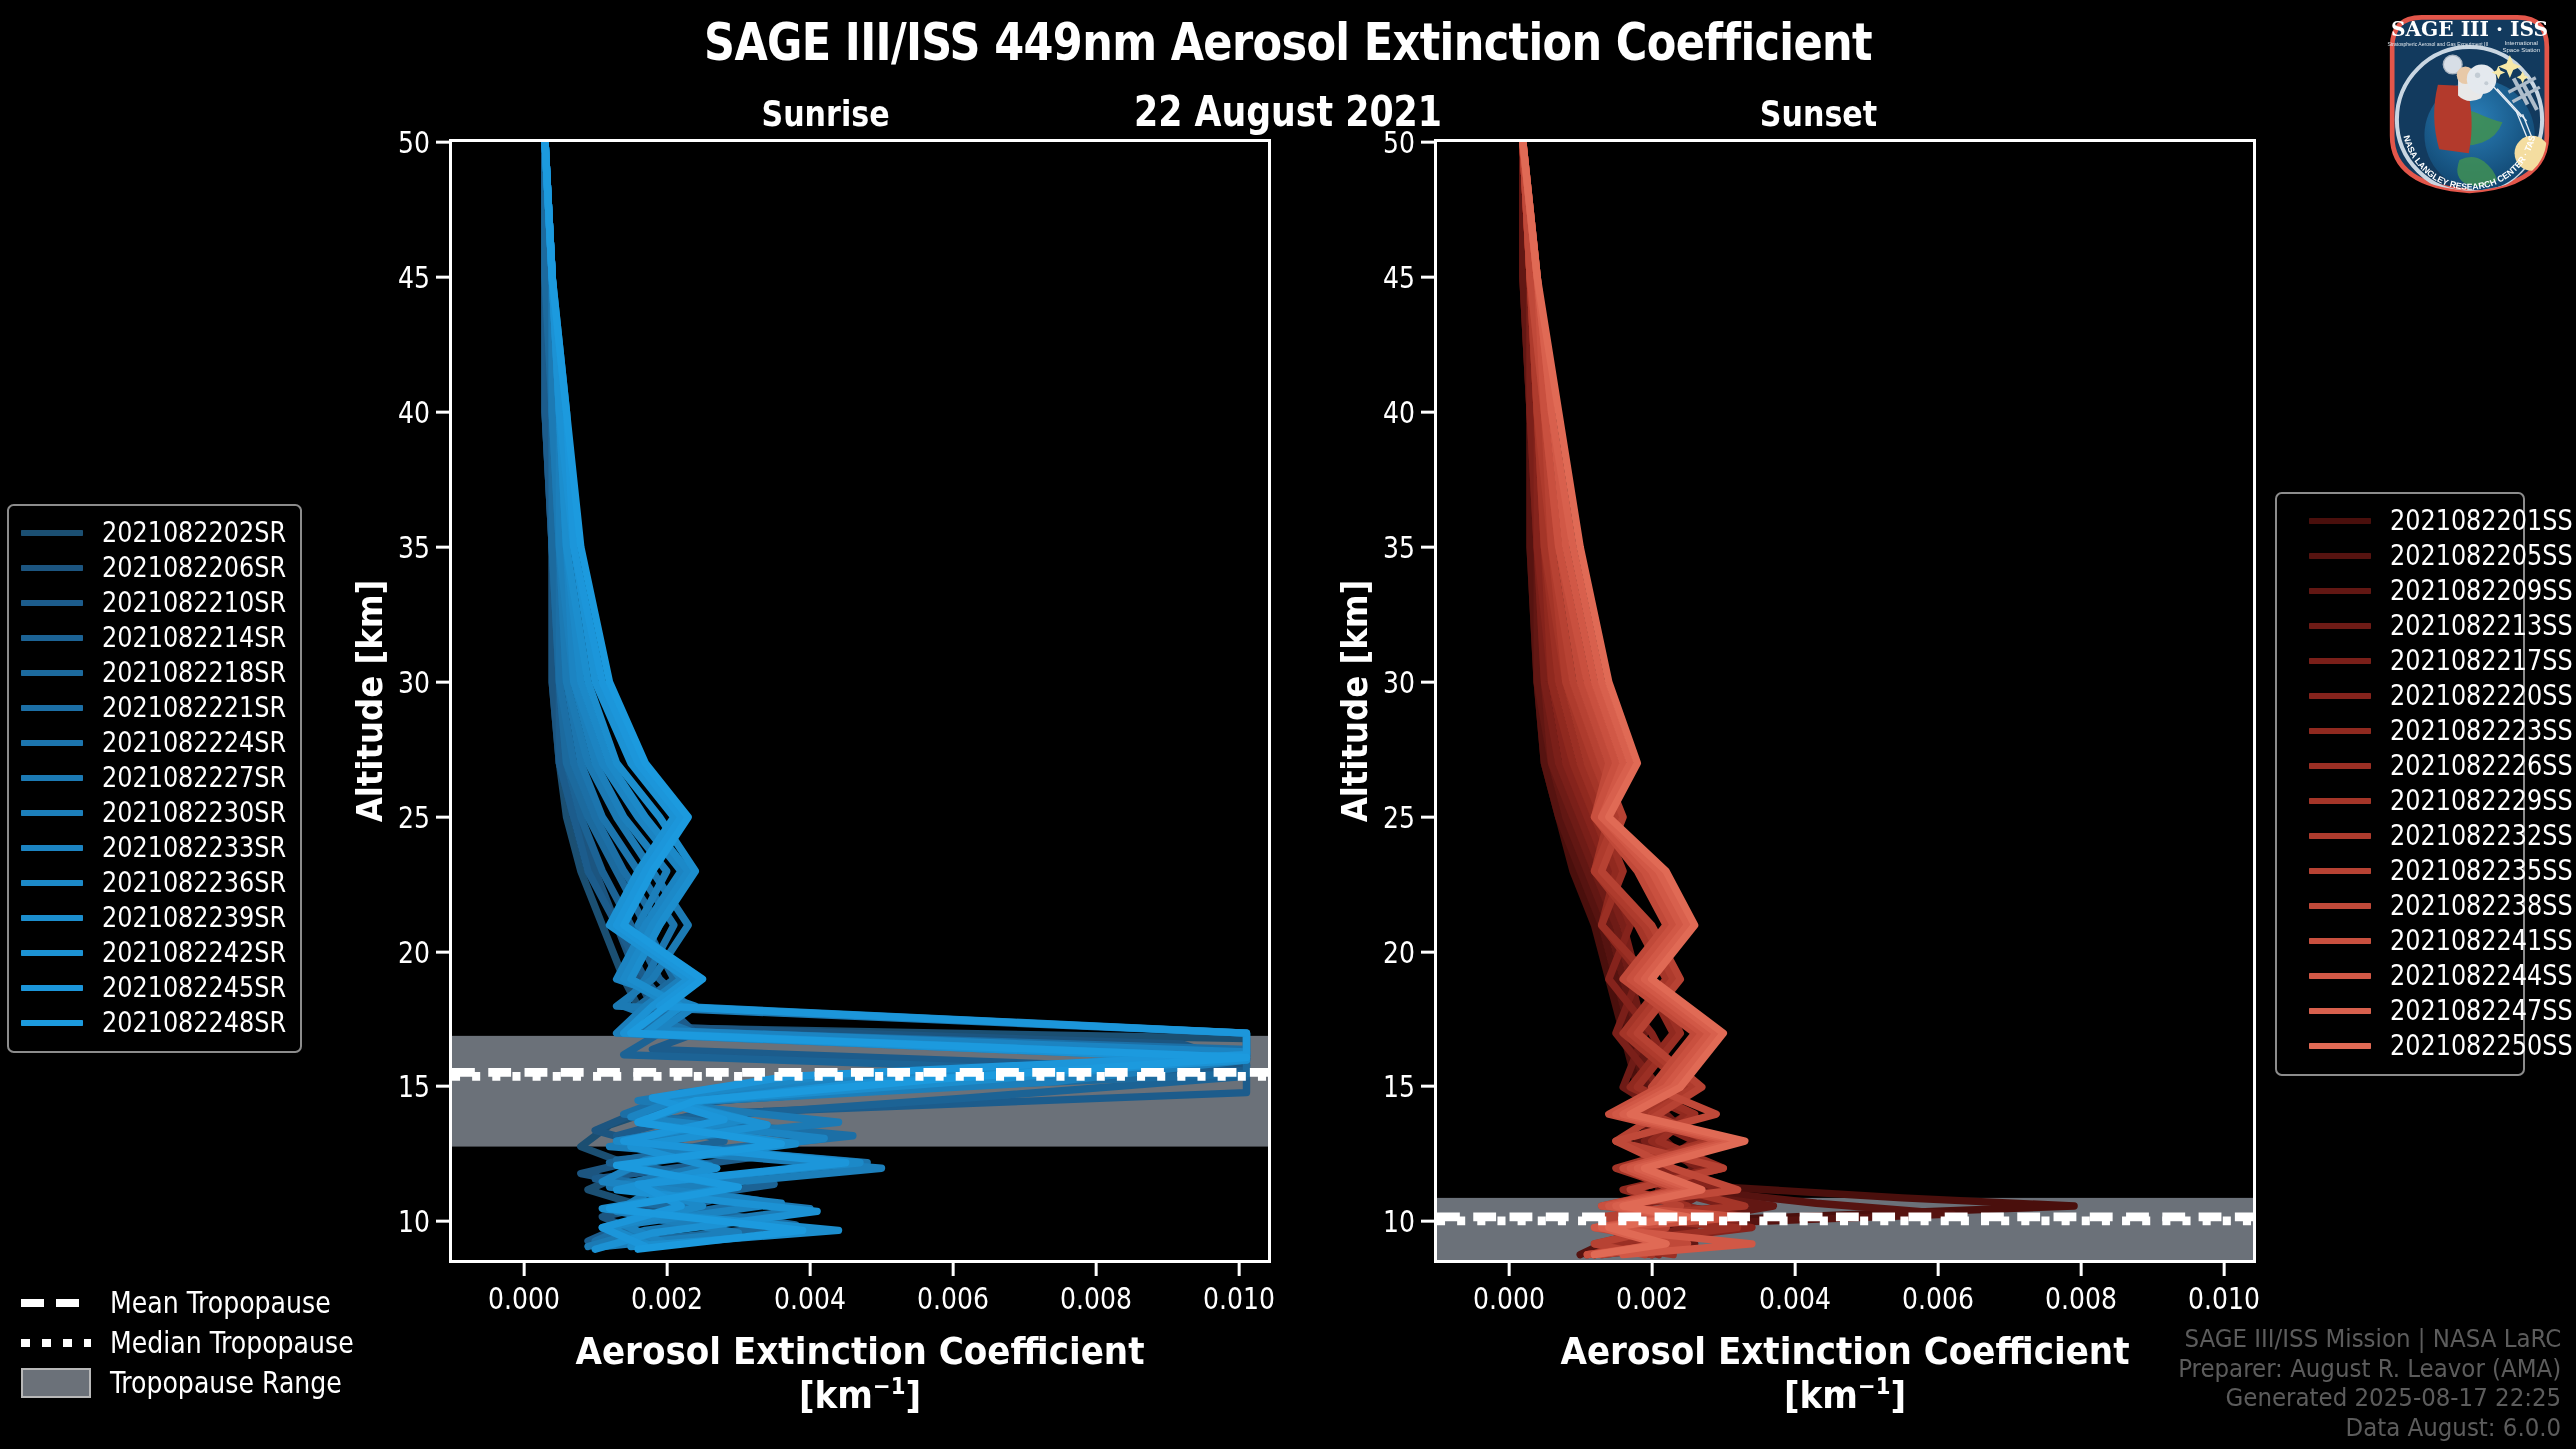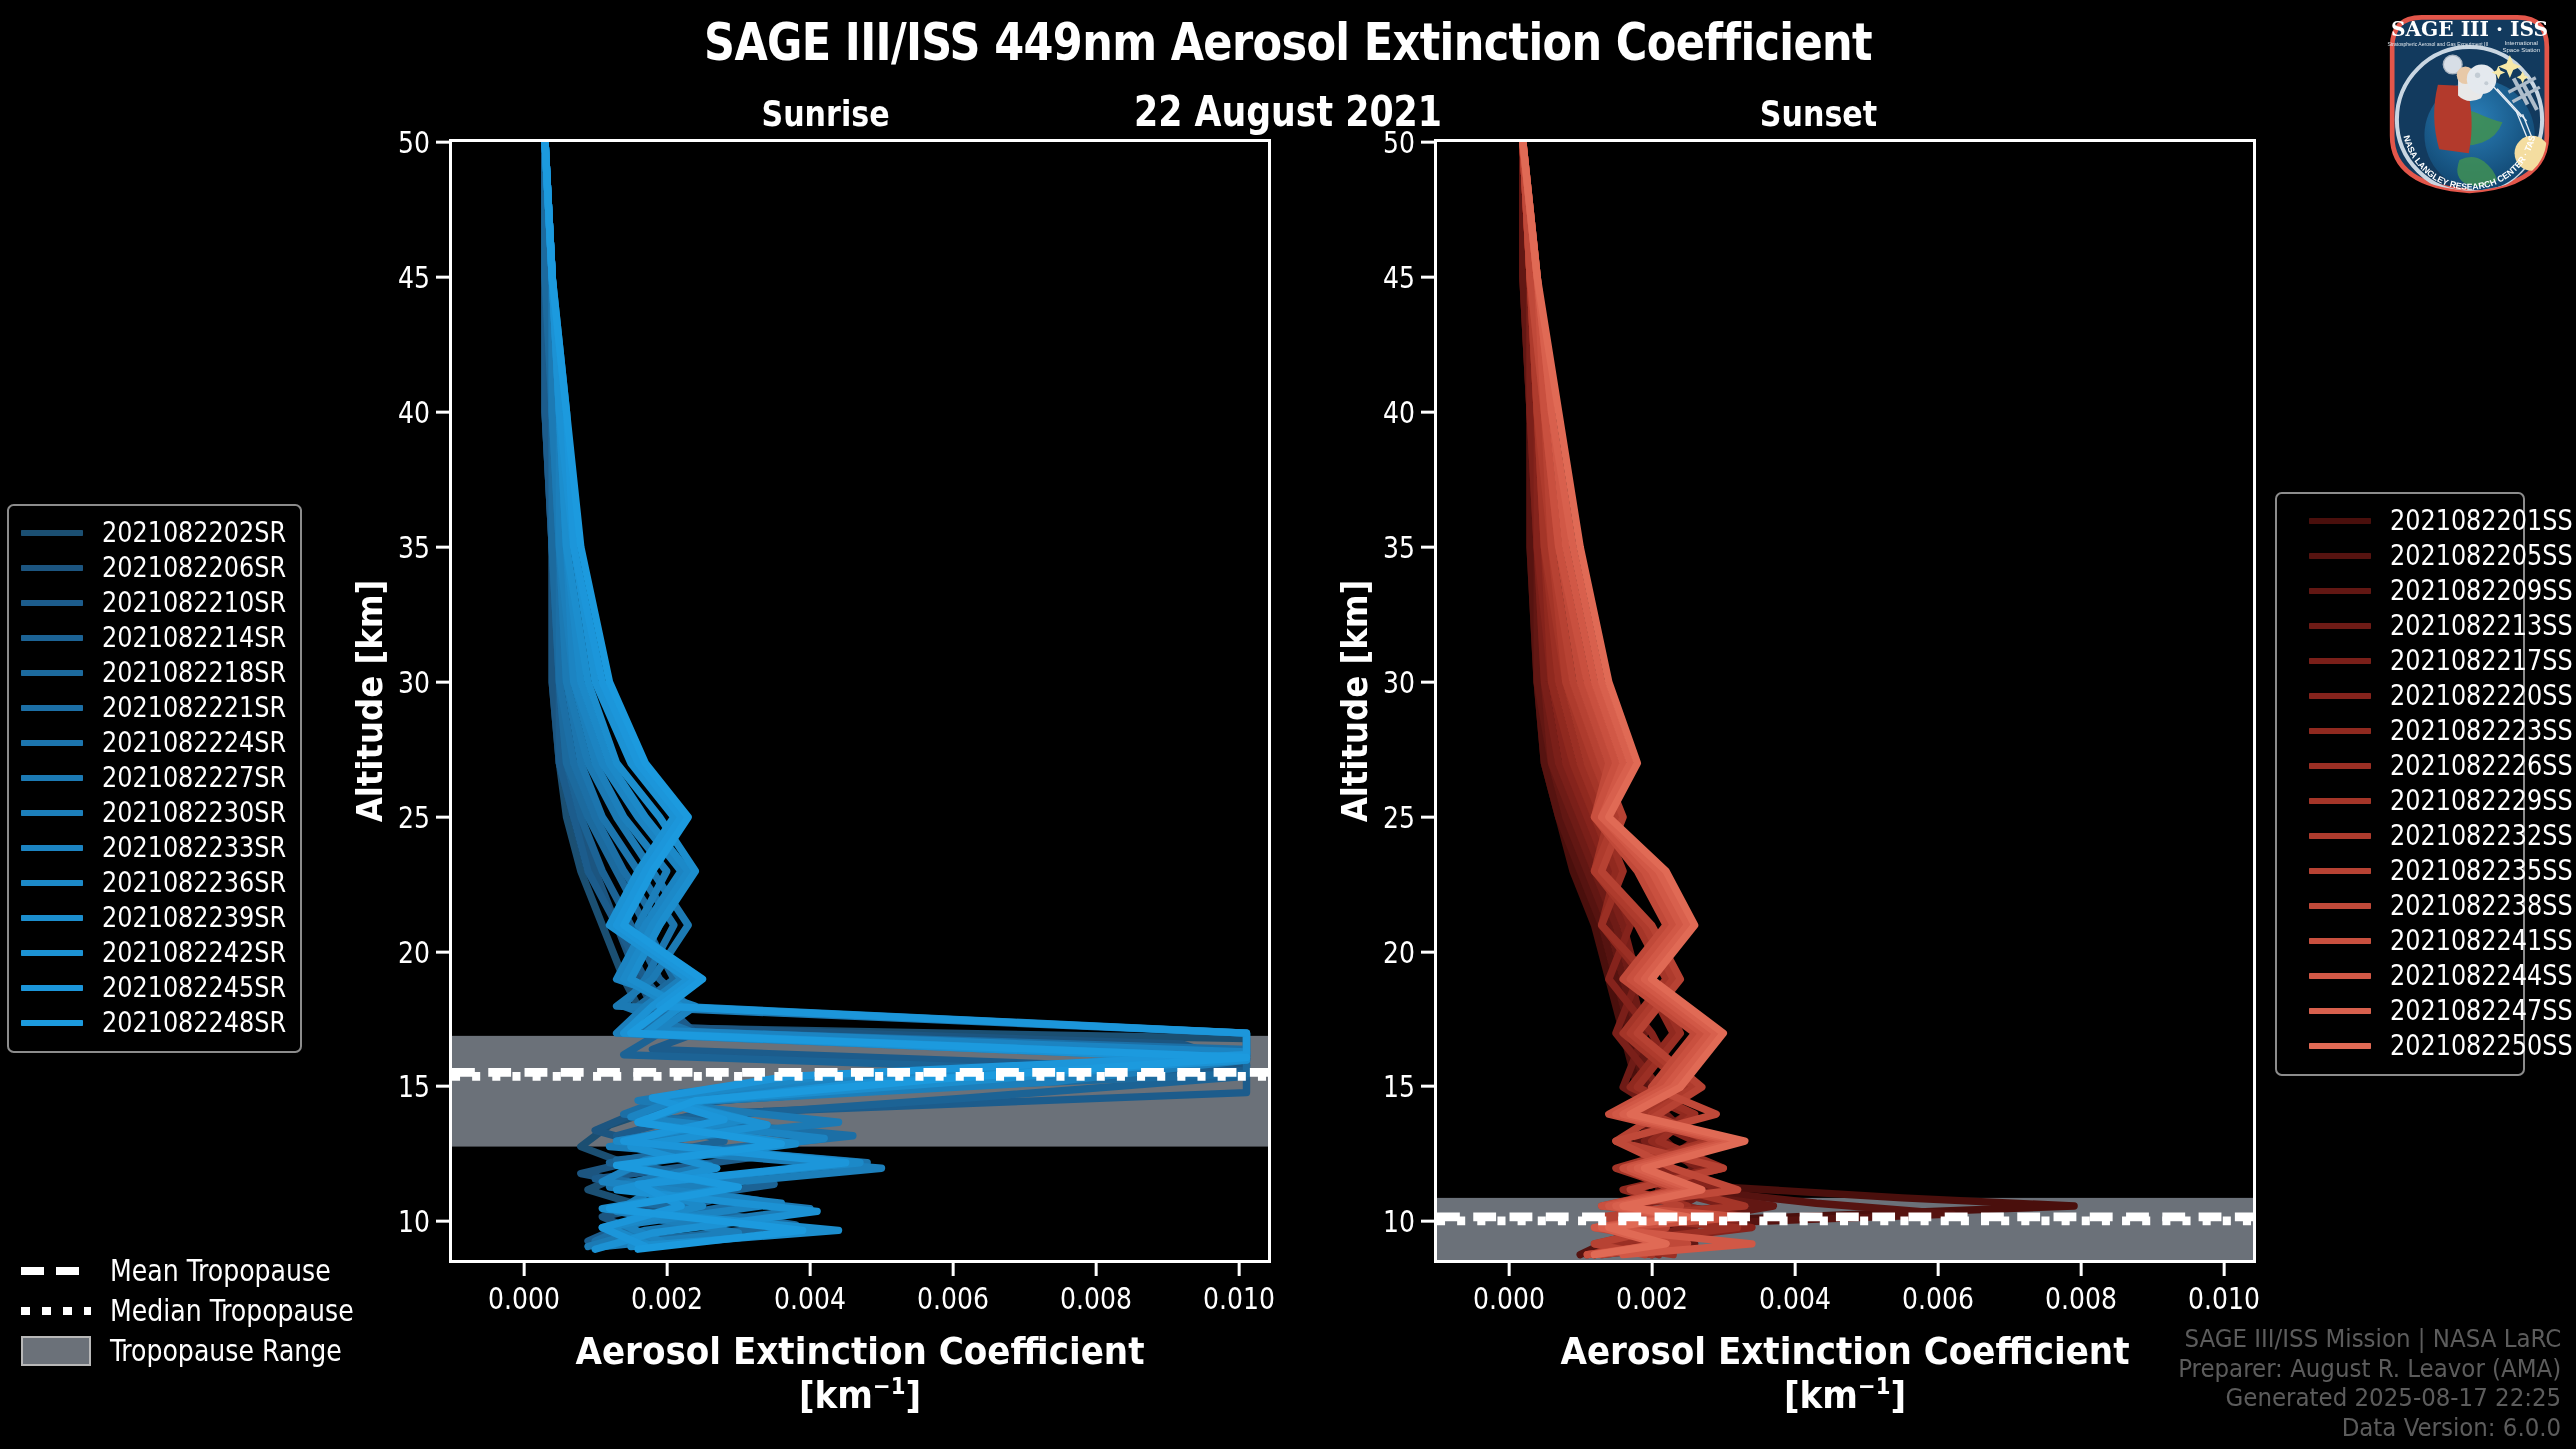--- a/index.html
+++ b/index.html
@@ -71,21 +71,21 @@
   #legend-sunset{left:2275px;top:492px;width:250px;padding-left:32px;}
   .legend-row{display:flex;align-items:center;height:35px;}
   .legend-swatch{width:62px;height:6px;flex:0 0 62px;border-radius:0.7px;}
   .legend-text{
     margin-left:19px;font-size:28px;color:#fff;white-space:nowrap;
     font-family:"DejaVu Sans Condensed","Liberation Sans",sans-serif;
     transform:scaleX(0.95);transform-origin:left center;
   }
 
   
-  #tropo-legend{position:absolute;left:19px;top:1251px;}
+  #tropo-legend{position:absolute;left:19px;top:1283px;}
   .tl-row{display:flex;align-items:center;height:40px;}
   .tl-key{width:74px;flex:0 0 74px;display:flex;align-items:center;justify-content:center;}
   .tl-text{
     margin-left:17.4px;font-size:29.5px;color:#fff;white-space:nowrap;
     font-family:"DejaVu Sans Condensed","Liberation Sans",sans-serif;
     transform:scaleX(0.95);transform-origin:left center;
   }
   .dash-key{width:70px;height:7.4px;background:
      repeating-linear-gradient(to right,#fff 0 23px,transparent 23px 35px);}
   .dot-key{width:70px;height:7.4px;background:
@@ -378,21 +378,21 @@
         <span class="range-key"></span>
       </span>
     <span class="tl-text">Tropopause Range</span>
   </div>
 </div>
 
 <div id="footer">
   <div>SAGE III/ISS Mission | NASA LaRC</div>
   <div>Preparer: August R. Leavor (AMA)</div>
   <div>Generated 2025-08-17 22:25</div>
-  <div>Data Version: 6.0.0</div>
+  <div>Data August: 6.0.0</div>
 </div>
 
 <svg id="mission-patch" viewBox="0 0 290 290">
   <defs>
     <clipPath id="patchClip">
       <path d="M30 64 Q30 20 74 20 L216 20 Q260 20 260 64 L260 196 Q260 270 145 278 Q30 270 30 196 Z"></path>
     </clipPath>
     <radialGradient id="earthGrad" cx="45%" cy="35%" r="75%">
       <stop offset="0%" stop-color="#2a7fb8"></stop>
         <stop offset="100%" stop-color="#0d3e66"></stop>

